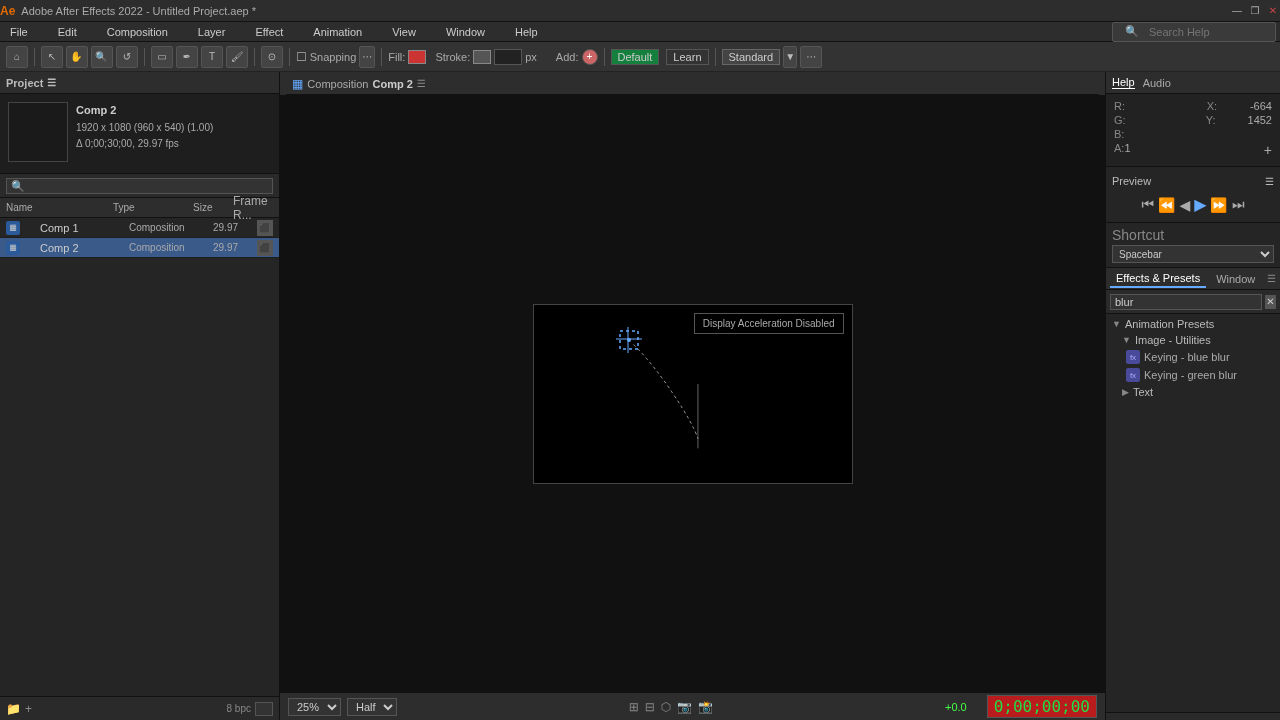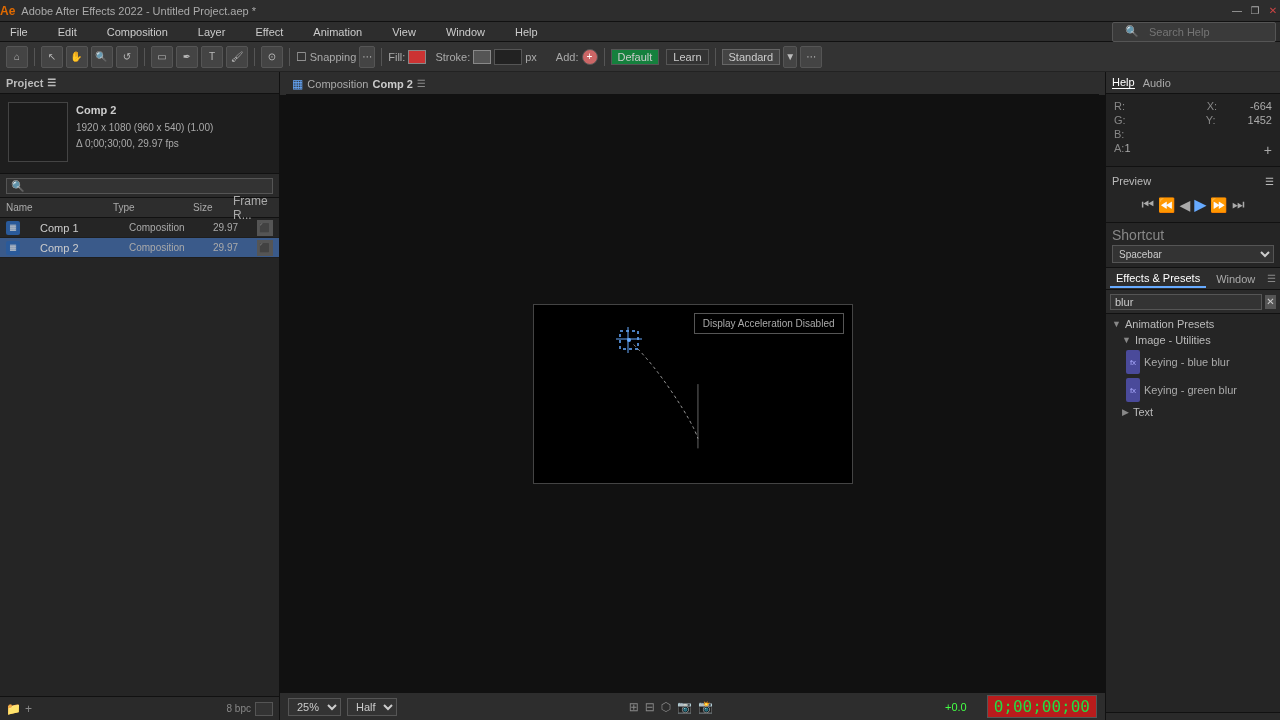--- a/index.html
+++ b/index.html
@@ -137,21 +137,21 @@
     #effects-search {
       height: 24px; padding: 3px 4px; background: #2a2a2a; border-bottom: 1px solid #111; display: flex; align-items: center; gap: 3px;
     }
     #effects-search input { flex: 1; background: #333; border: 1px solid #555; color: #ccc; font-size: 11px; height: 16px; padding: 0 4px; outline: none; }
     .clear-btn { width: 14px; height: 14px; background: #555; color: #ccc; border: none; font-size: 10px; cursor: pointer; display: flex; align-items: center; justify-content: center; }
     #effects-tree { flex: 1; overflow-y: auto; padding: 2px 0; }
     .tree-group { cursor: pointer; }
     .tree-group-header { display: flex; align-items: center; padding: 2px 6px; font-size: 11px; color: #bbb; gap: 4px; }
     .tree-arrow { font-size: 9px; color: #888; }
     .tree-item { display: flex; align-items: center; padding: 2px 6px 2px 20px; font-size: 11px; color: #aaa; gap: 4px; }
-    .tree-icon { width: 14px; height: 24px; background: #4a4a9a; border-radius: 2px; display: flex; align-items: center; justify-content: center; font-size: 8px; color: #aaf; }
+    .tree-icon { width: 14px; height: 14px; background: #4a4a9a; border-radius: 2px; display: flex; align-items: center; justify-content: center; font-size: 8px; color: #aaf; }
   </style>
 </head>
 <body>
 
 <div id="titlebar">
   <div style="display:flex;align-items:center;gap:6px;">
     <span style="font-size:12px;color:#e06a00;font-weight:bold;">Ae</span>
     <span style="font-size:11px;color:#aaa;">Adobe After Effects 2022 - Untitled Project.aep *</span>
   </div>
   <div class="wincontrols">

